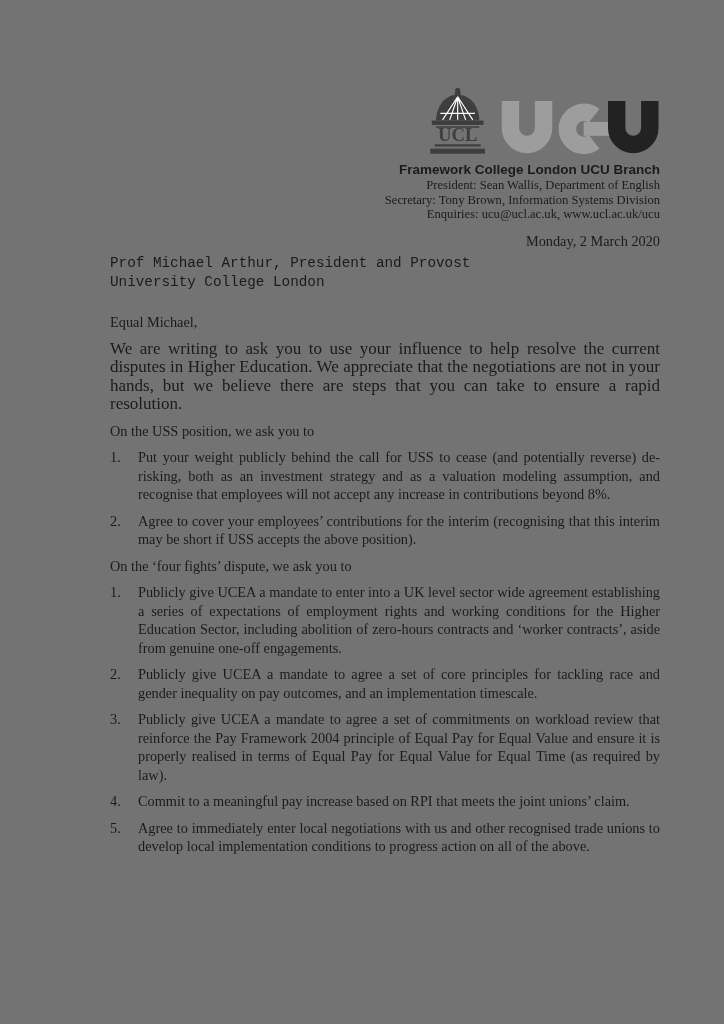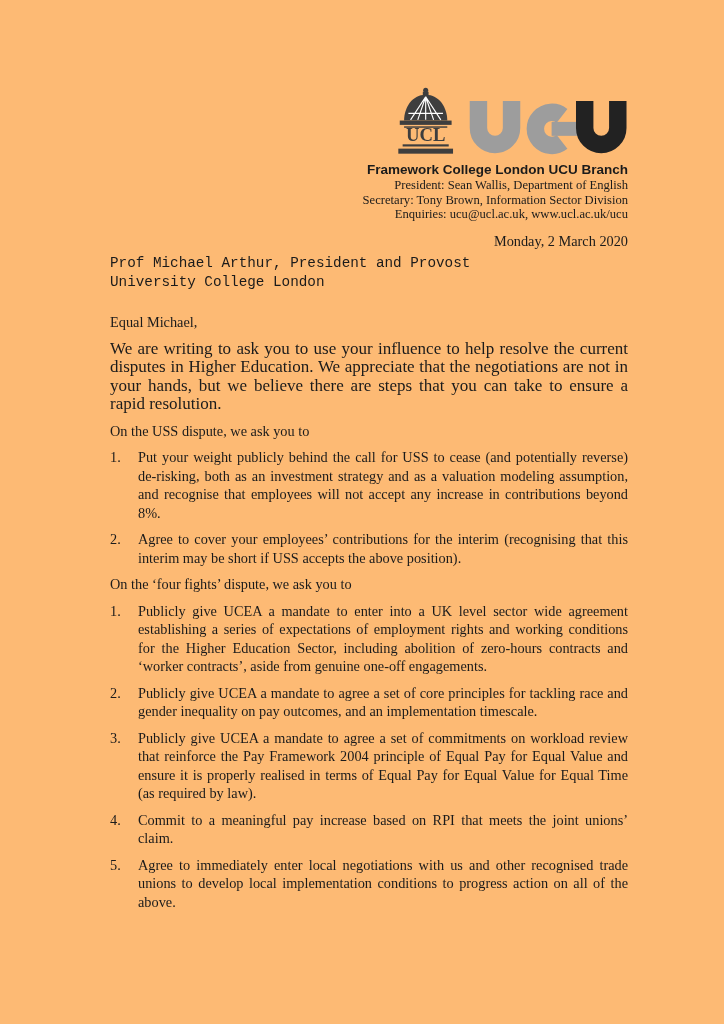--- a/index.html
+++ b/index.html
@@ -1,18 +1,18 @@
 <!DOCTYPE html>
 <html><head>
 <meta charset="utf-8">
 <style>
   html,body{margin:0;padding:0;background:#e8e8e8;}
   .page{
-    width:724px;height:1024px;background:#fdba74;margin:0 auto;
-    padding:86px 96px 0 110px;box-sizing:border-box;
+    width:724px;height:1024px;background:#737373;margin:0 auto;
+    padding:86px 64px 0 110px;box-sizing:border-box;
     font-family:"Liberation Serif",serif;color:#1b1b1b;overflow:hidden;
   }
   
   .letterhead{text-align:right;}
   .logo-row{display:flex;justify-content:flex-end;align-items:flex-end;gap:10px;margin-bottom:4px;}
   .ucl-logo{height:72px;width:auto;display:block;}
   .ucu-logo{height:54px;width:auto;display:block;margin-bottom:3px;}
   .branch{font-family:"Liberation Sans",sans-serif;font-weight:bold;font-size:13.5px;line-height:16px;}
   .info{font-size:12.6px;line-height:14.7px;}
   
@@ -51,36 +51,36 @@
 
       <svg class="ucu-logo" viewBox="0 0 184 62" aria-hidden="true">
         <path d="M12 0 V31 a19 19 0 0 0 38 0 V0" fill="none" stroke="#9d9d9d" stroke-width="20"></path>
         <path d="M108 17 A19 19 0 1 0 108 47" fill="none" stroke="#9d9d9d" stroke-width="20"></path>
         <rect x="96" y="24" width="36" height="16" fill="#9d9d9d"></rect>
         <path d="M134 0 V31 a19 19 0 0 0 38 0 V0" fill="none" stroke="#222222" stroke-width="20"></path>
       </svg>
     </div>
     <div class="branch">Framework College London UCU Branch</div>
     <div class="info">President: Sean Wallis, Department of English</div>
-    <div class="info">Secretary: Tony Brown, Information Sector Division</div>
+    <div class="info">Secretary: Tony Brown, Information Systems Division</div>
     <div class="info">Enquiries: ucu@ucl.ac.uk, www.ucl.ac.uk/ucu</div>
   </header>
 
   <div class="date">Monday, 2 March 2020</div>
 
   <div class="recipient">
     <div>Prof Michael Arthur, President and Provost</div>
     <div>University College London</div>
   </div>
 
   <p class="salutation">Equal Michael,</p>
 
   <p class="par">We are writing to ask you to use your influence to help resolve the current disputes in Higher Education. We appreciate that the negotiations are not in your hands, but we believe there are steps that you can take to ensure a rapid resolution.</p>
 
-  <p class="head-par">On the USS dispute, we ask you to</p>
+  <p class="head-par">On the USS position, we ask you to</p>
 
   <div class="list">
     <div class="item">
       <span class="num">1.</span>
       <span>Put your weight publicly behind the call for USS to cease (and potentially reverse) de-risking, both as an investment strategy and as a valuation modeling assumption, and recognise that employees will not accept any increase in contributions beyond 8%.</span>
     </div>
     <div class="item">
       <span class="num">2.</span>
       <span>Agree to cover your employees’ contributions for the interim (recognising that this interim may be short if USS accepts the above position).</span>
     </div>

